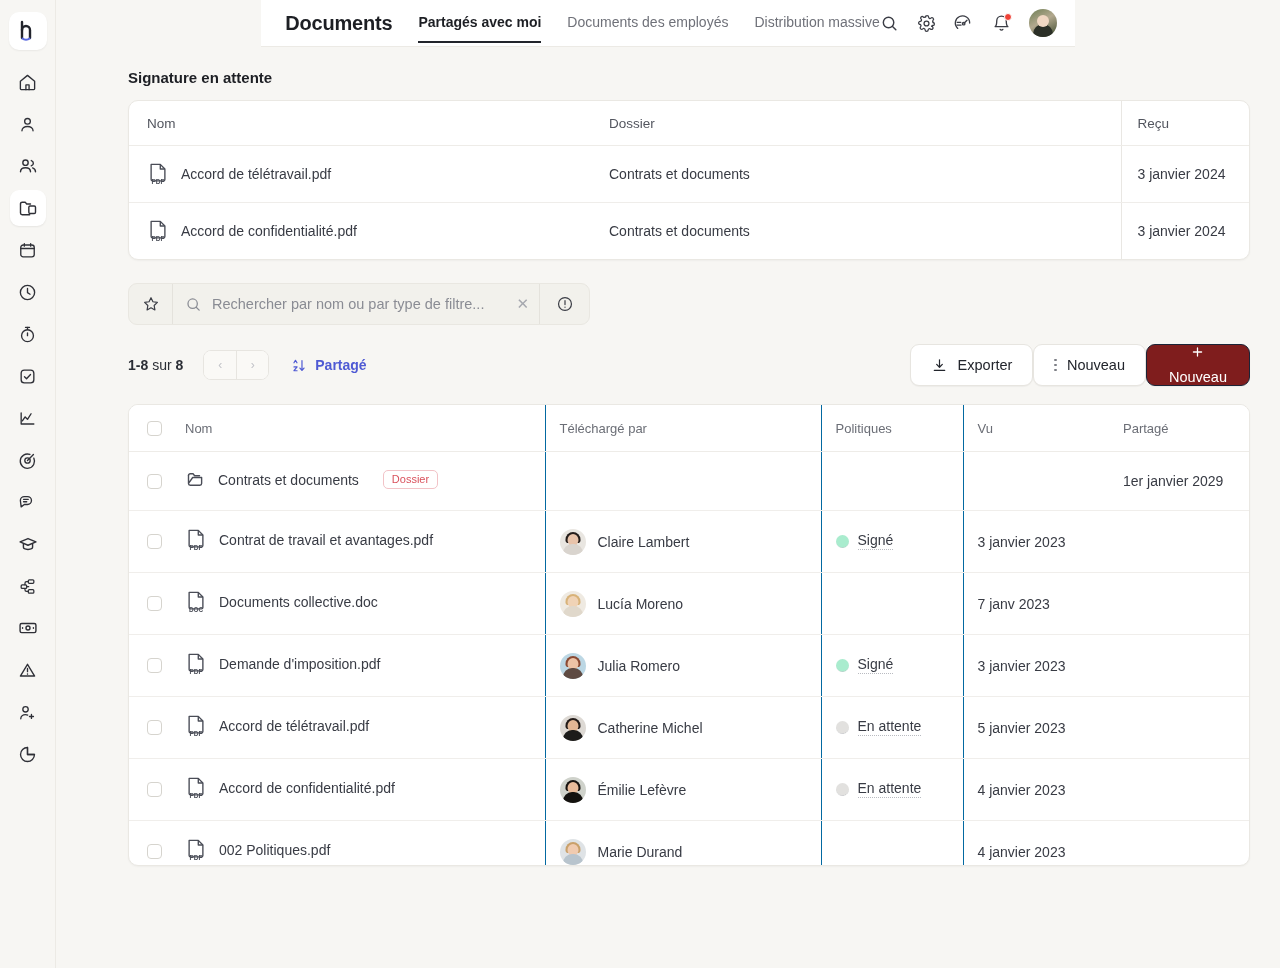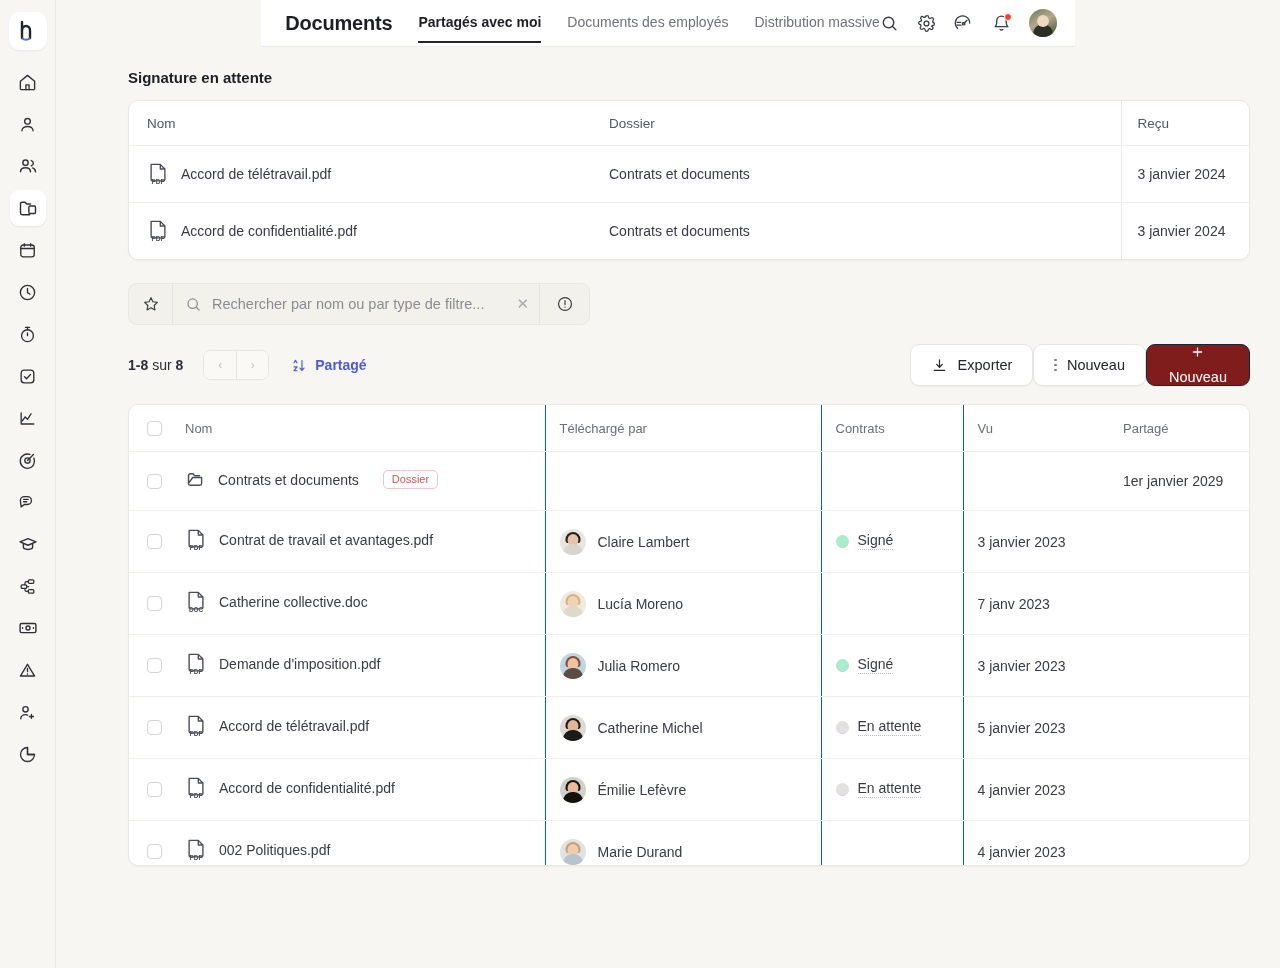--- a/index.html
+++ b/index.html
@@ -473,21 +473,21 @@
               <col style="width:146px">
               <col>
           </colgroup>
           <thead>
             <tr>
               <th style="padding-left:18px">
                 <span class="cb"></span>
               </th>
               <th>Nom</th>
               <th class="vsep pad14">Téléchargé par</th>
-              <th class="vsep pad14">Contrats</th>
+              <th class="vsep pad14">Politiques</th>
               <th class="vsep pad14">Vu</th>
               <th style="padding-left:14px">Partagé</th>
             </tr>
           </thead>
           <tbody>
 
             <tr>
               <td style="padding-left:18px">
                   <span class="cb"></span>
                 </td>
@@ -546,21 +546,21 @@
               <td style="padding-left:18px">
                   <span class="cb"></span>
                 </td>
               <td>
                 <span class="fname" style="display:inline-flex">
                   <svg class="doc-icon" width="22" height="24" viewBox="0 0 24 26" fill="none">
                       <path d="M4.5 2.5h10l5 5v11.5a1.5 1.5 0 0 1-1.5 1.5H6a1.5 1.5 0 0 1-1.5-1.5z" stroke="#4a4d57" stroke-width="1.5" stroke-linejoin="round"></path>
                       <path d="M14.5 2.5v5h5" stroke="#4a4d57" stroke-width="1.5" stroke-linejoin="round"></path>
                       <text x="12" y="24" font-size="7" font-family="Liberation Sans, sans-serif" fill="#4a4d57" text-anchor="middle" font-weight="700">DOC</text>
                     </svg>
-                  <span>Catherine collective.doc</span>
+                  <span>Documents collective.doc</span>
                 </span>
               </td>
               <td class="vsep pad14">
                 <span class="uploader">
                   <span class="av">
                       <span class="bg" style="background:#efeae2"></span>
                       <span class="hair" style="background:#d8b278"></span>
                       <span class="face" style="background:#f0d3b6"></span>
                       <span class="body" style="background:#e0d8cb"></span>
                     </span>

